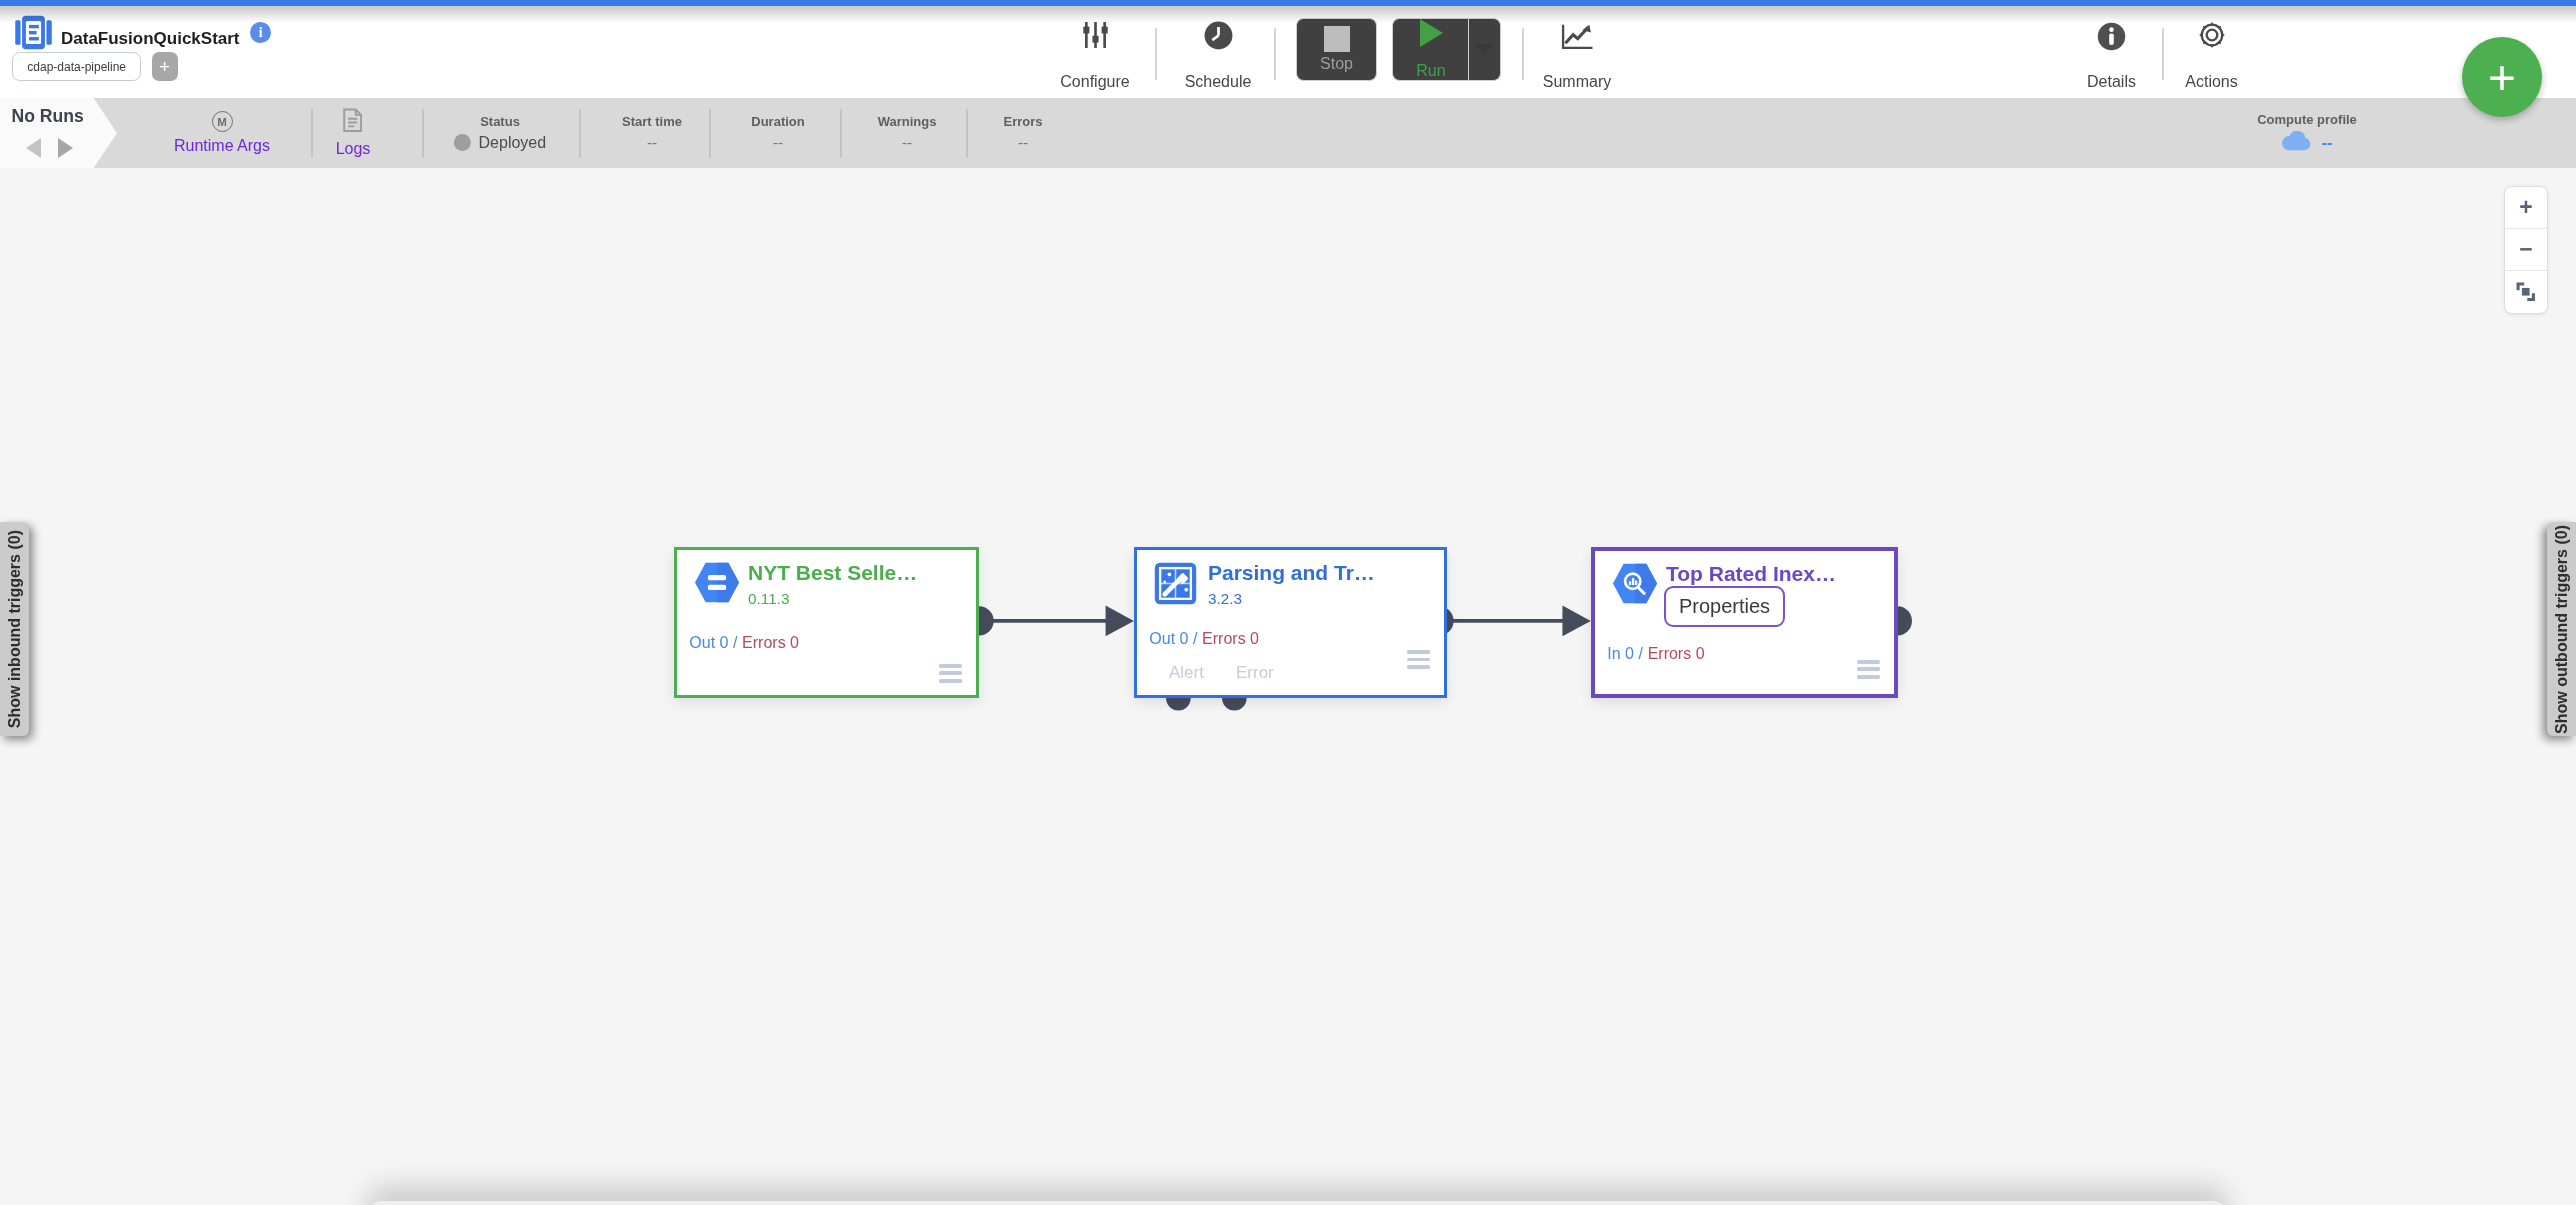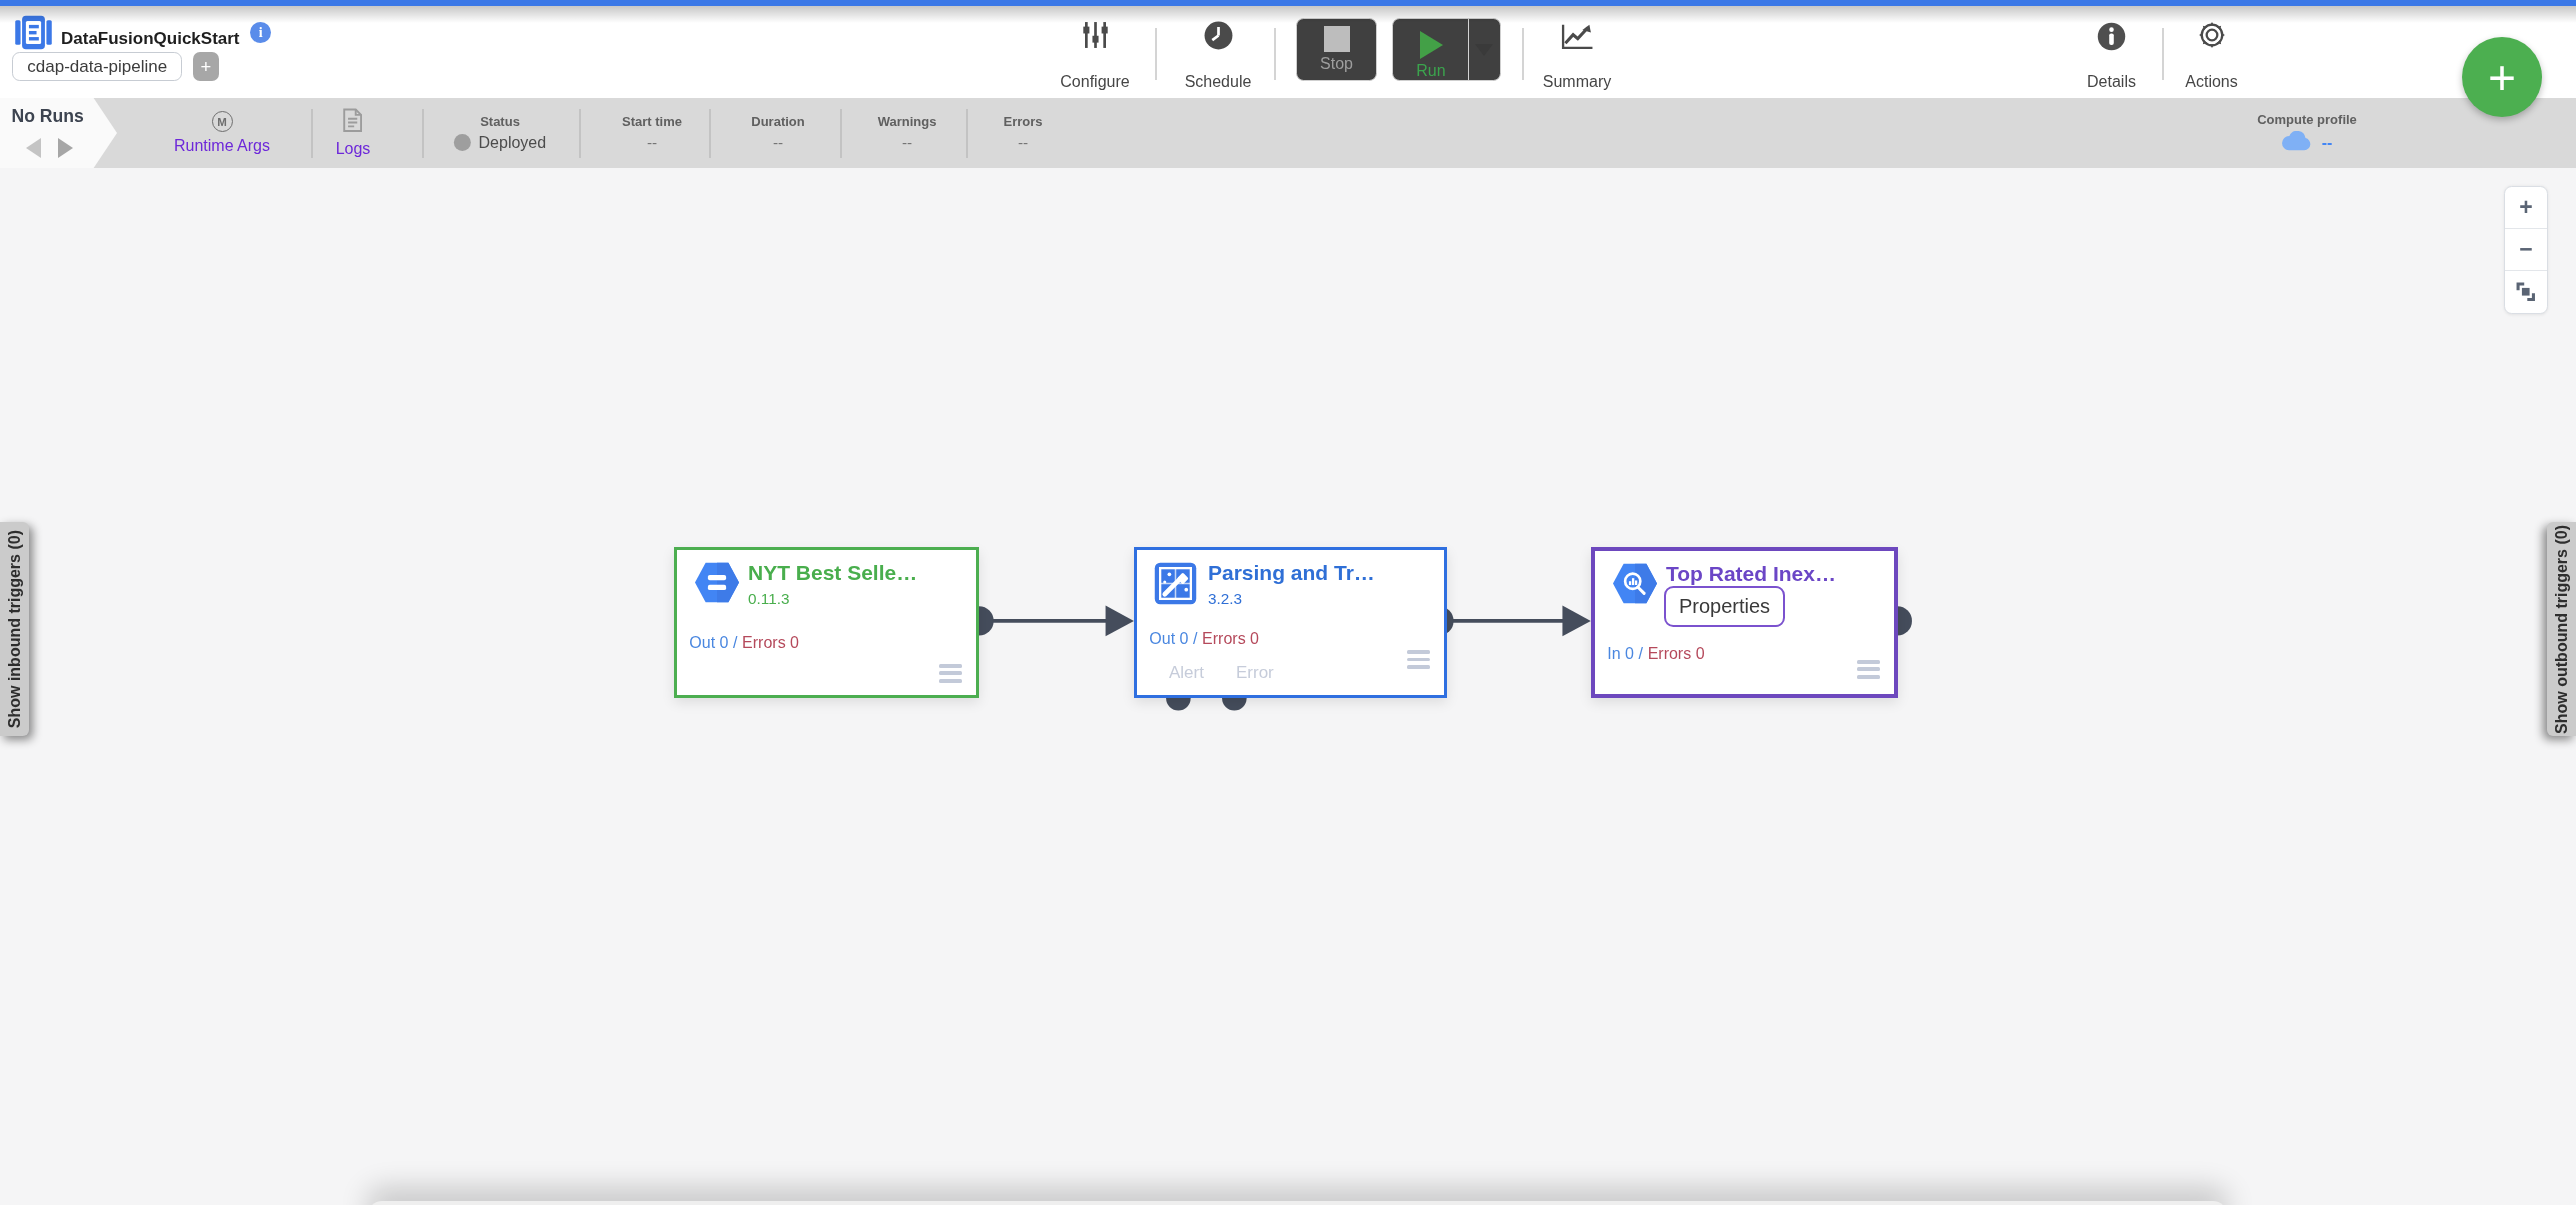--- a/index.html
+++ b/index.html
@@ -13,38 +13,38 @@
     background:linear-gradient(to bottom, rgba(0,0,0,0.22), rgba(0,0,0,0)); pointer-events:none; }
 
   .logo { position:absolute; left:15.3px; top:9.2px; width:37px; height:35px; }
   .title-row { position:absolute; left:61px; top:10.7px; display:flex; align-items:center; gap:10.7px; }
   .pipeline-title { font-size:17px; font-weight:700; color:#1f1f1f;margin-top:12px; }
   .info-badge { width:21px; height:21px; border-radius:50%; background:#5a8cea; color:#fff;
     font-size:14px; font-weight:700; display:flex; align-items:center; justify-content:center;
     font-family:"Liberation Serif","DejaVu Serif",serif; }
   .tag-row { position:absolute; left:12.3px; top:46px; display:flex; gap:10.7px; align-items:center; }
   .type-pill { height:29px; padding:0 14px; border:1.5px solid #c7ccd3; border-radius:7.7px;
-    display:flex; align-items:center; font-size:17px; color:#3c3c3c; background:#fff; }
+    display:flex; align-items:center; font-size:12px; color:#3c3c3c; background:#fff; }
   .add-tag { width:26px; height:29px; border-radius:7px; background:#a7a7a7; color:#fff;
     font-size:18.4px; display:flex; align-items:center; justify-content:center; }
 
   .tb-item { position:absolute; top:10.7px; height:74px; display:flex; flex-direction:column;
     align-items:center; justify-content:flex-start; gap:22px; cursor:pointer; }
   .tb-item .ic { height:34px; display:flex; align-items:flex-end; justify-content:center; }
   .tb-label { font-size:16px; color:#464646; }
   .tb-divider { position:absolute; top:21.5px; width:1.5px; height:52px; background:#d4d4d4; }
 
   .btn { position:absolute; top:12.3px; height:63px; background:#404040; border:1.5px solid #cfcfcf;
     border-radius:7.7px; display:flex; align-items:center; justify-content:center; cursor:pointer; }
   .btn-stop { left:1296px; width:81px; flex-direction:column; gap:3.1px; }
   .stop-square { width:26px; height:26px; background:#bdbdbd; }
   .btn-stop .tb-label { color:#9e9e9e; }
   .btn-run-group { left:1392px; width:109px; padding:0; }
   .run-main { width:74px; height:100%; display:flex; flex-direction:column; align-items:center;
-    justify-content:flex-end; gap:3.1px; }
+    justify-content:space-between; gap:3.1px; }
   .play-triangle { width:0; height:0; border-left:23px solid #43a047;
     border-top:14px solid transparent; border-bottom:14px solid transparent; }
   .run-label { font-size:16px; color:#3ba34d; }
   .run-caret { width:31px; height:100%; border-left:1.5px solid #d4d4d4; display:flex;
     align-items:center; justify-content:center; }
   .caret-down { width:0; height:0; border-top:12.3px solid #3a3a3a;
     border-left:9.2px solid transparent; border-right:9.2px solid transparent; }
 
   .fab { position:absolute; left:2462px; top:37px; width:80px; height:80px; border-radius:50%;
     background:#4caf50; color:#fff; z-index:30; display:flex; align-items:center;

